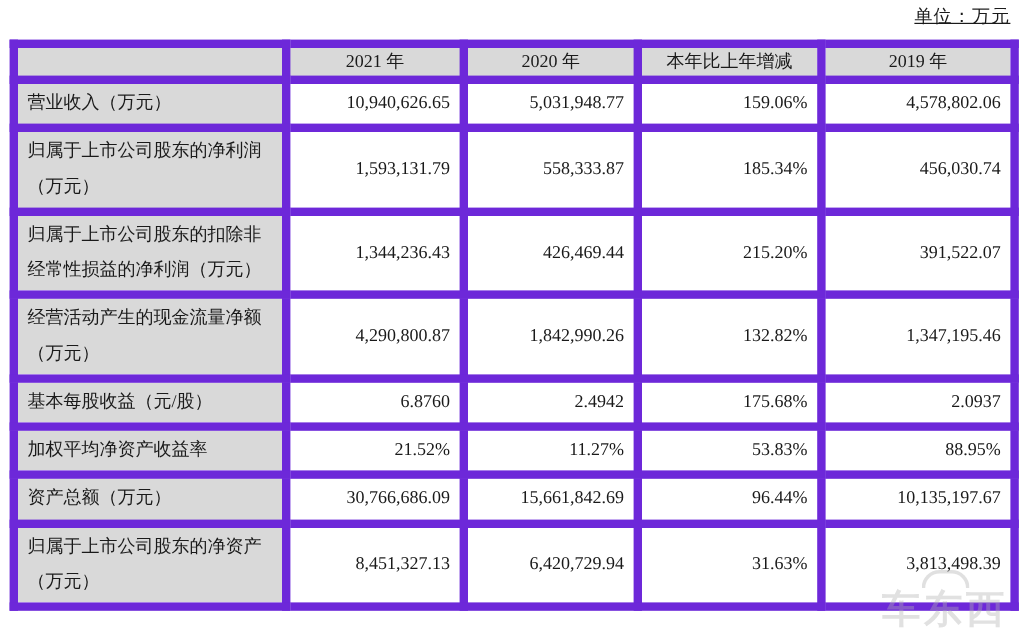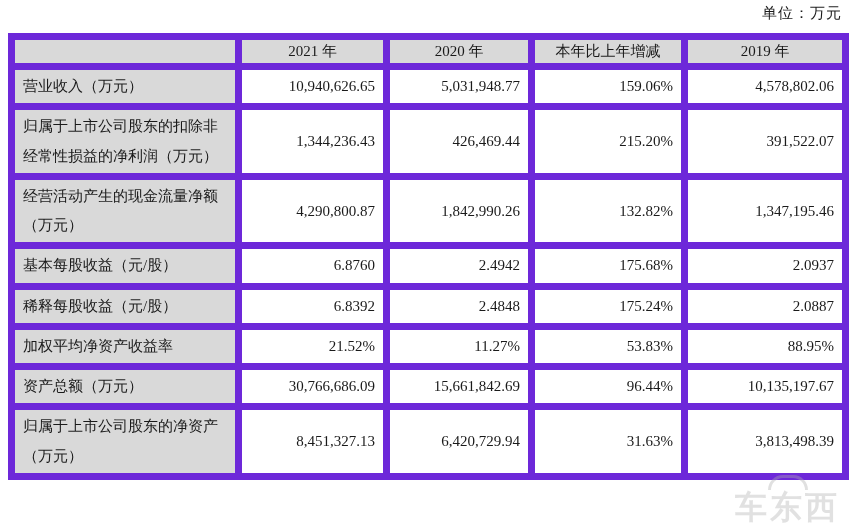--- a/index.html
+++ b/index.html
@@ -3,21 +3,21 @@
 <meta charset="utf-8">
 <style>
   html,body { margin:0; padding:0; }
   body {
     width:850px; height:525px; background:#ffffff; position:relative;
     font-family:"Liberation Serif","DejaVu Serif",serif;
     color:#1a1a1a; overflow:hidden;
   }
   .unit-label {
     position:absolute; top:4px; right:8px;
-    font-size:15px; letter-spacing:1px;
+    font-size:15px; letter-spacing:1px;text-decoration:underline;
   }
   table.fin {
     position:absolute; left:8px; top:33px;
     width:834px; border-collapse:collapse; table-layout:fixed;
   }
   table.fin td {
     border:7px solid #6d28d9;
     font-size:15px;
     padding:2px 8px;
     vertical-align:middle;
@@ -82,20 +82,27 @@
   </tr>
 
   <tr class="h38">
     <td class="lbl">营业收入（万元）</td>
     <td class="num">10,940,626.65</td>
     <td class="num">5,031,948.77</td>
     <td class="num">159.06%</td>
     <td class="num">4,578,802.06</td>
   </tr>
 
+  <tr class="h63">
+    <td class="lbl">归属于上市公司股东的净利润（万元）</td>
+    <td class="num">1,593,131.79</td>
+    <td class="num">558,333.87</td>
+    <td class="num">185.34%</td>
+    <td class="num">456,030.74</td>
+  </tr>
 
   <tr class="h62">
     <td class="lbl">归属于上市公司股东的扣除非经常性损益的净利润（万元）</td>
     <td class="num">1,344,236.43</td>
     <td class="num">426,469.44</td>
     <td class="num">215.20%</td>
     <td class="num">391,522.07</td>
   </tr>
 
   <tr class="h62">
@@ -107,27 +114,20 @@
   </tr>
 
   <tr class="h34">
     <td class="lbl">基本每股收益（元/股）</td>
     <td class="num">6.8760</td>
     <td class="num">2.4942</td>
     <td class="num">175.68%</td>
     <td class="num">2.0937</td>
   </tr>
 
-  <tr class="h34">
-    <td class="lbl">稀释每股收益（元/股）</td>
-    <td class="num">6.8392</td>
-    <td class="num">2.4848</td>
-    <td class="num">175.24%</td>
-    <td class="num">2.0887</td>
-  </tr>
 
   <tr class="h34">
     <td class="lbl">加权平均净资产收益率</td>
     <td class="num">21.52%</td>
     <td class="num">11.27%</td>
     <td class="num">53.83%</td>
     <td class="num">88.95%</td>
   </tr>
 
 

